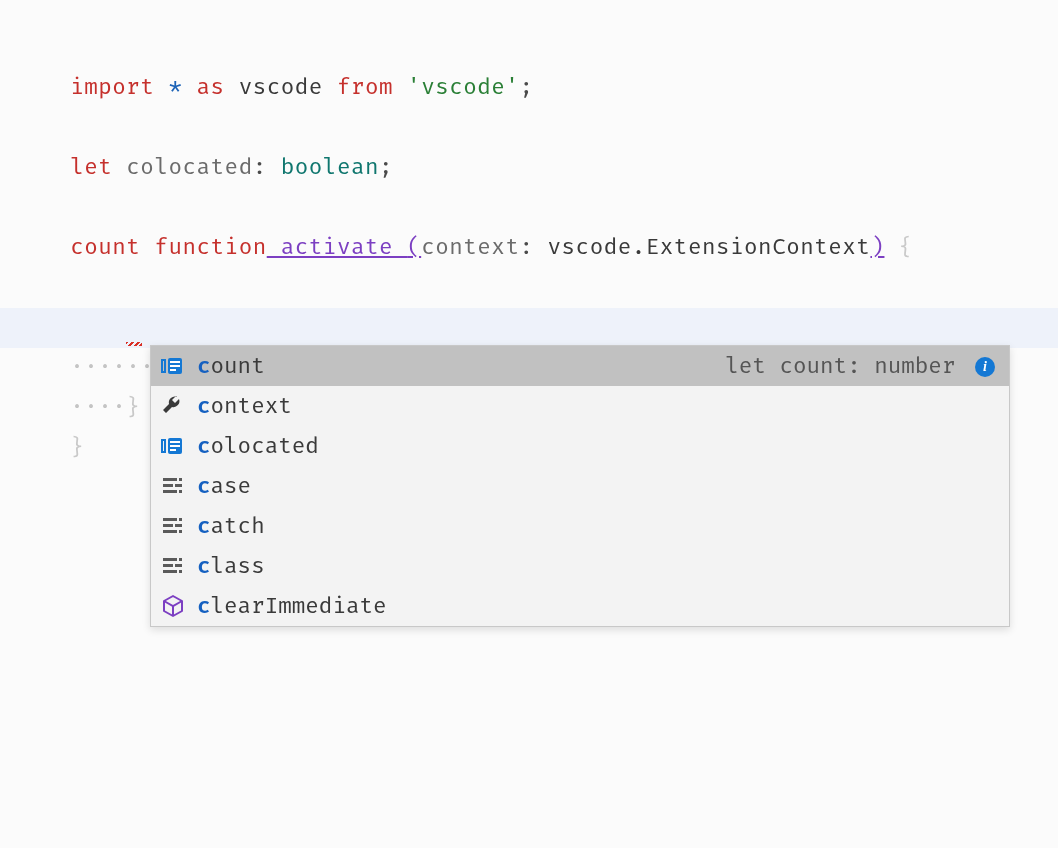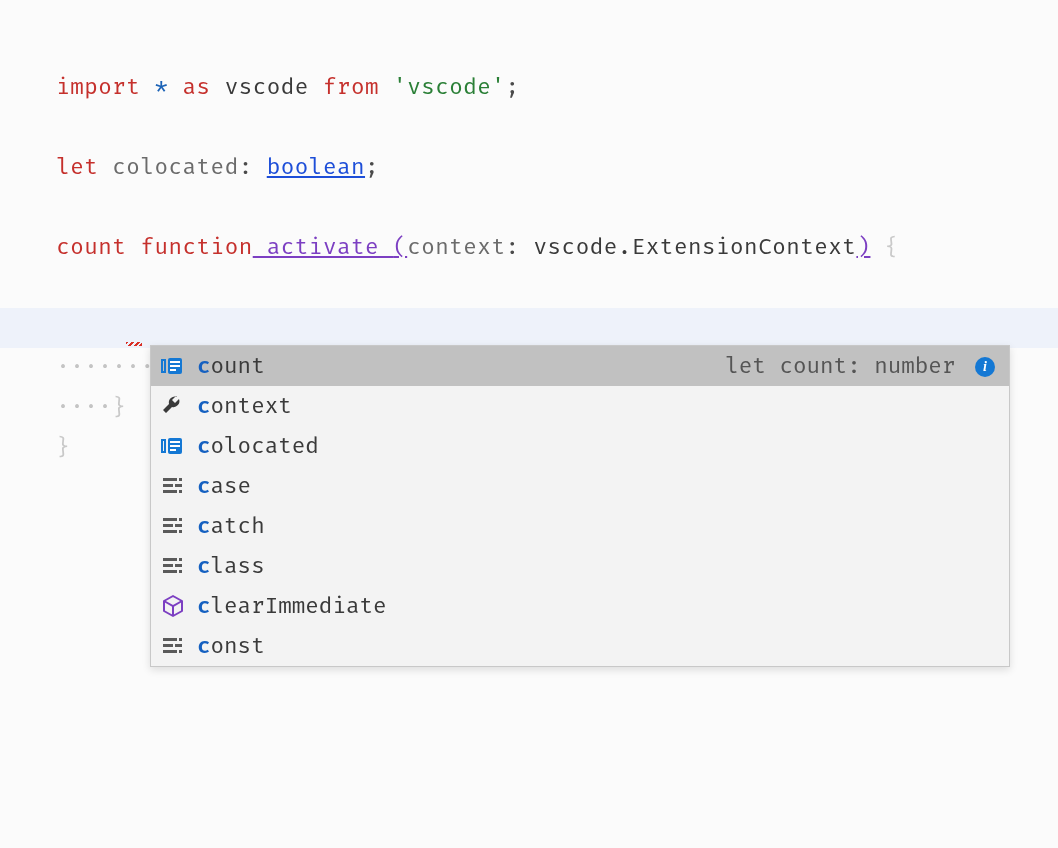--- a/index.html
+++ b/index.html
@@ -11,33 +11,34 @@
     background: #fbfbfb;
     font-family: "Fira Code", "Cascadia Code", Consolas, "Courier New", monospace;
     font-size: 22px;
     overflow: hidden;
   }
   .editor {
     padding-top: 28px;
     position: relative;
   }
   .line {
+    padding-left: 14px;
     height: 40px;
     line-height: 40px;
     white-space: pre;
     letter-spacing: 0.5px;
     position: relative;
   }
   .line.highlight {
     background: #eef2fa;
   }
   .tok-keyword { color: #c5302c; }
   .tok-import  { color: #c5302c; }
   .tok-from    { color: #c5302c; }
-  .tok-type    { color: #1d4ed8; text-decoration: underline; }
+  .tok-type    { color: #0f766e; }
   .tok-number  { color: #1c63b7; }
   .tok-string  { color: #2a7f36; }
   .tok-func    { color: #7c3fc2; text-decoration: underline; }
   .tok-ident   { color: #3a3a3a; }
   .tok-param   { color: #6b6b6b; }
   .tok-punc    { color: #4a4a4a; }
   .tok-brace-dim { color: #c9c9c9; }
   .tok-op      { color: #c5302c; }
   .tok-star    { color: #1c63b7; }
   .tok-ws-dot  { color: #c4c4c4; }
@@ -193,28 +194,20 @@
       <span class="slabel"><span class="m">c</span>lass</span>
     </div>
     <div class="srow">
       <span class="sicon">
         <svg width="28" height="28" viewBox="0 0 28 28">
           <use href="#ic-module"></use>
         </svg>
       </span>
       <span class="slabel"><span class="m">c</span>learImmediate</span>
     </div>
-    <div class="srow">
-      <span class="sicon">
-        <svg width="28" height="28" viewBox="0 0 28 28">
-          <use href="#ic-keyword"></use>
-        </svg>
-      </span>
-      <span class="slabel"><span class="m">c</span>onst</span>
-    </div>
   </div>
 
 <svg width="0" height="0" style="position:absolute">
   <defs>
     <g id="ic-field">
       <rect x="3" y="8" width="3" height="12" fill="none" stroke="#1478d4" stroke-width="2"></rect>
       <rect x="9" y="6" width="14" height="16" rx="2" fill="#1478d4"></rect>
       <rect x="11" y="9" width="10" height="2" fill="#fff"></rect>
       <rect x="11" y="13" width="10" height="2" fill="#fff"></rect>
       <rect x="11" y="17" width="6" height="2" fill="#fff"></rect>

